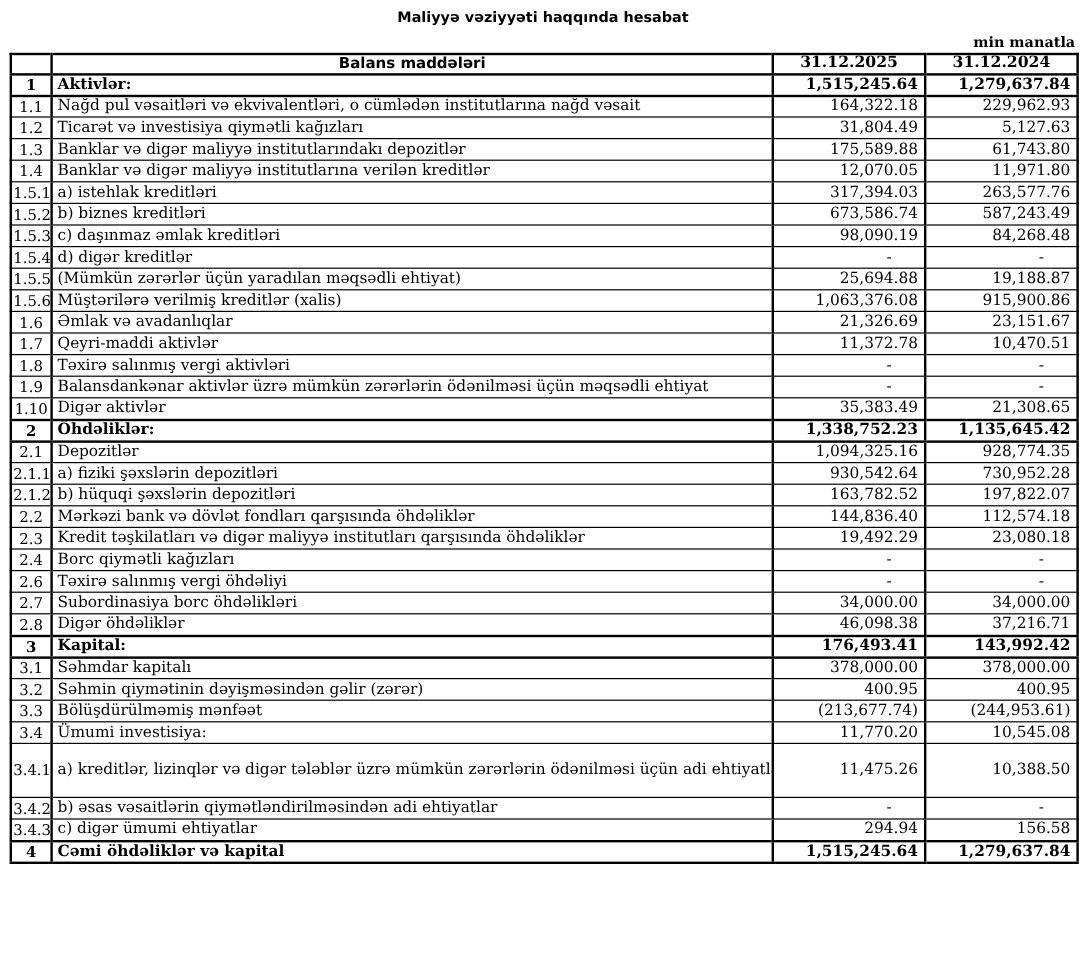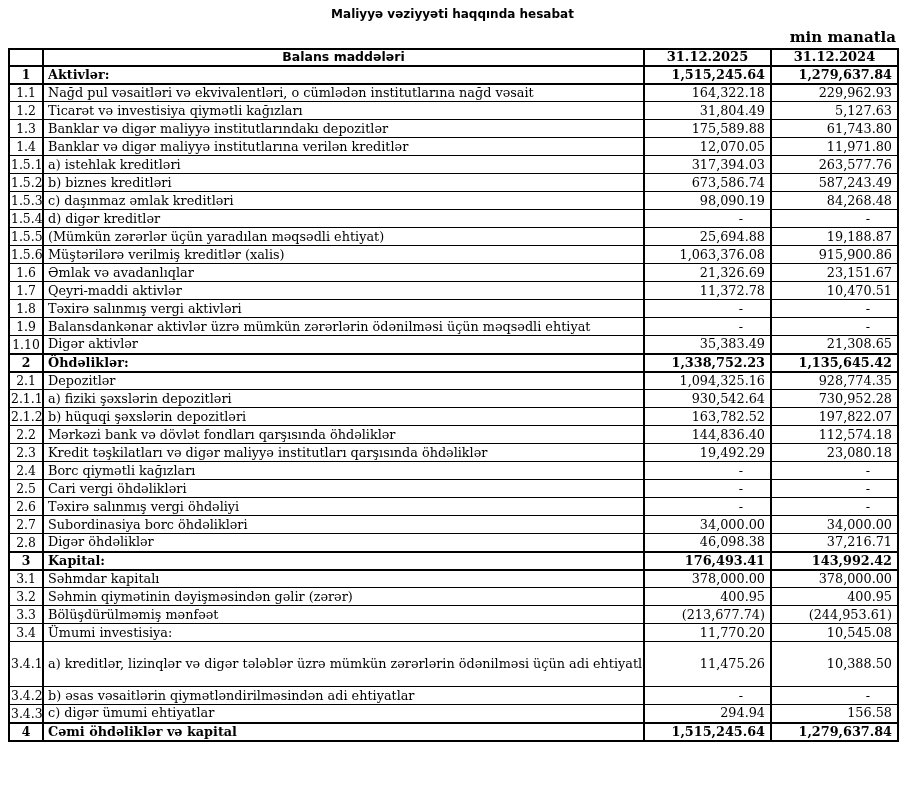--- a/index.html
+++ b/index.html
@@ -8,21 +8,21 @@
     font-family:"DejaVu Serif","Liberation Serif",serif;
     color:#000;
   }
   .title{
     font-family:"DejaVu Sans","Liberation Sans",sans-serif;
     font-weight:bold;font-size:12px;text-align:center;
     margin-top:7px;
   }
   .unit-label{
     margin:7px 0 2px 8px;width:889px;
-    text-align:right;font-weight:bold;font-size:15px;
+    text-align:right;font-weight:bold;font-size:12px;
     padding-right:1px;box-sizing:border-box;
   }
   table.balance{
     margin-left:8px;width:889px;
     border-collapse:collapse;table-layout:fixed;
     border:2px solid #000;
   }
   col.c-num{width:34px;}
   col.c-label{width:601px;}
   col.c-val{width:127px;}
@@ -198,26 +198,20 @@
         <td class="val">19,492.29</td>
         <td class="val">23,080.18</td>
       </tr>
       <tr>
         <td class="num">2.4</td>
         <td class="label">Borc qiymətli kağızları</td>
         <td class="val dash">-</td>
         <td class="val dash">-</td>
       </tr>
       <tr>
-        <td class="num">2.5</td>
-        <td class="label">Cari vergi öhdəlikləri</td>
-        <td class="val dash">-</td>
-        <td class="val dash">-</td>
-      </tr>
-      <tr>
         <td class="num">2.6</td>
         <td class="label">Təxirə salınmış vergi öhdəliyi</td>
         <td class="val dash">-</td>
         <td class="val dash">-</td>
       </tr>
       <tr>
         <td class="num">2.7</td>
         <td class="label">Subordinasiya borc öhdəlikləri</td>
         <td class="val">34,000.00</td>
         <td class="val">34,000.00</td>

